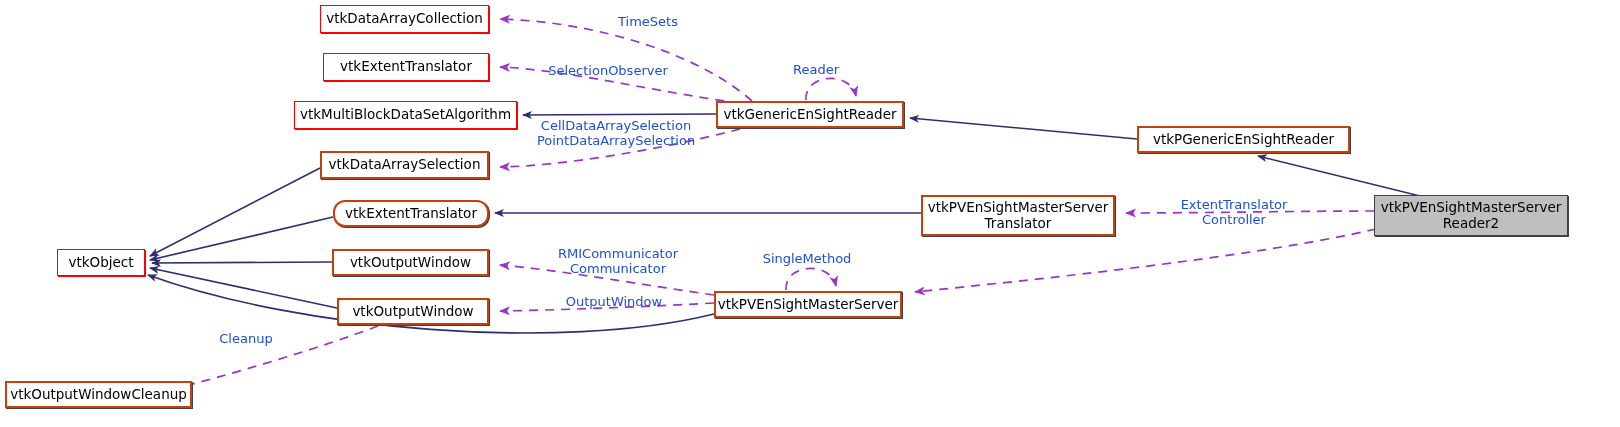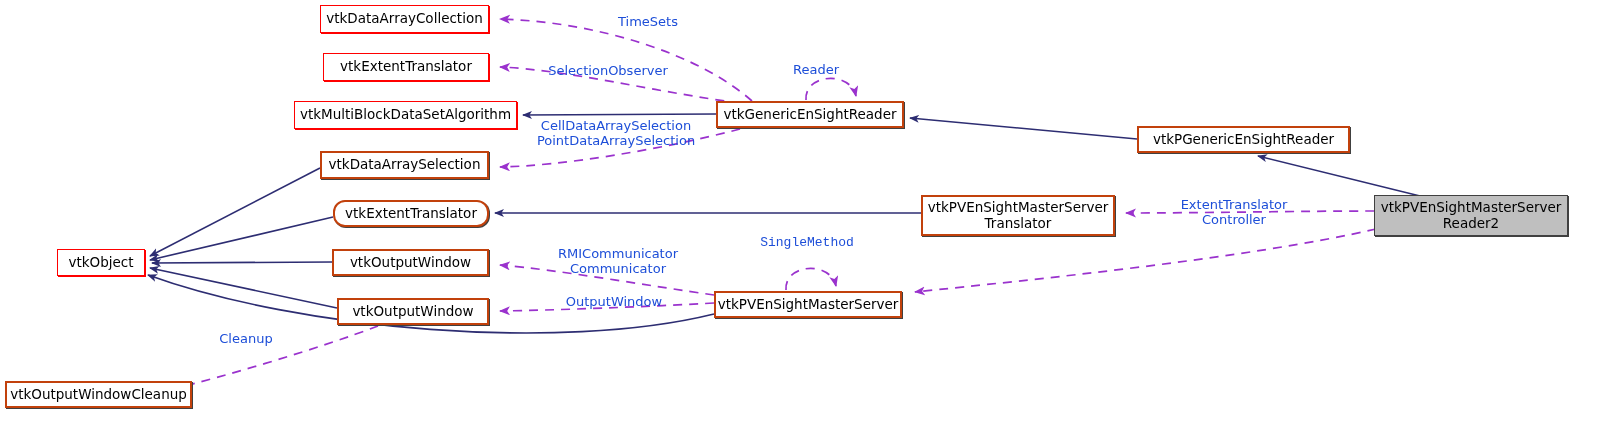--- a/index.html
+++ b/index.html
@@ -114,19 +114,19 @@
 
   <div class="edgelabel" style="left:535px;top:118px;width:162px;">CellDataArraySelection
 PointDataArraySelection</div>
 
   <div class="edgelabel" style="left:1178px;top:197px;width:112px;">ExtentTranslator
 Controller</div>
 
   <div class="edgelabel" style="left:548px;top:246px;width:140px;">RMICommunicator
 Communicator</div>
 
-  <div class="edgelabel" style="left:757px;top:235px;width:100px;font-family:Liberation Mono, monospace;">SingleMethod</div>
+  <div class="edgelabel" style="left:757px;top:251px;width:100px;">SingleMethod</div>
 
   <div class="edgelabel" style="left:563px;top:294px;width:102px;">OutputWindow</div>
 
   <div class="edgelabel" style="left:213px;top:331px;width:66px;">Cleanup</div>
 
 </div>
 
 </body></html>

